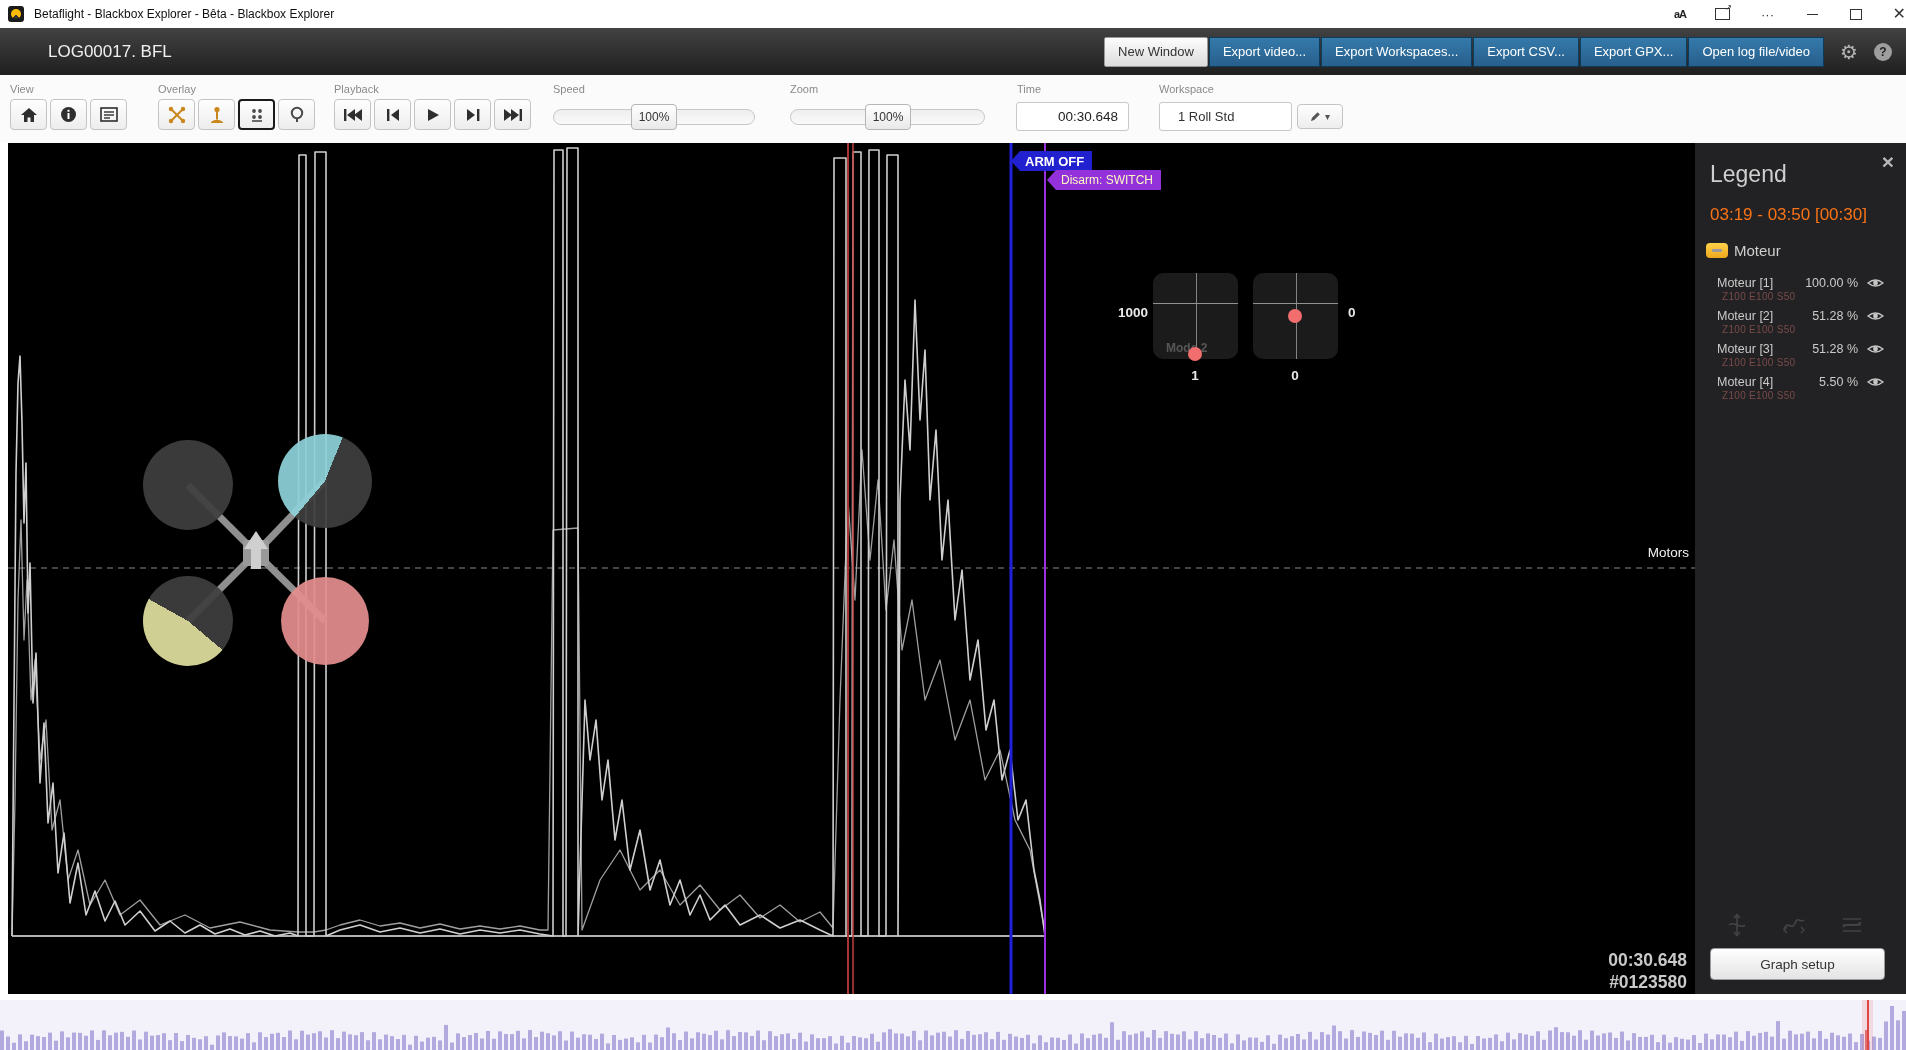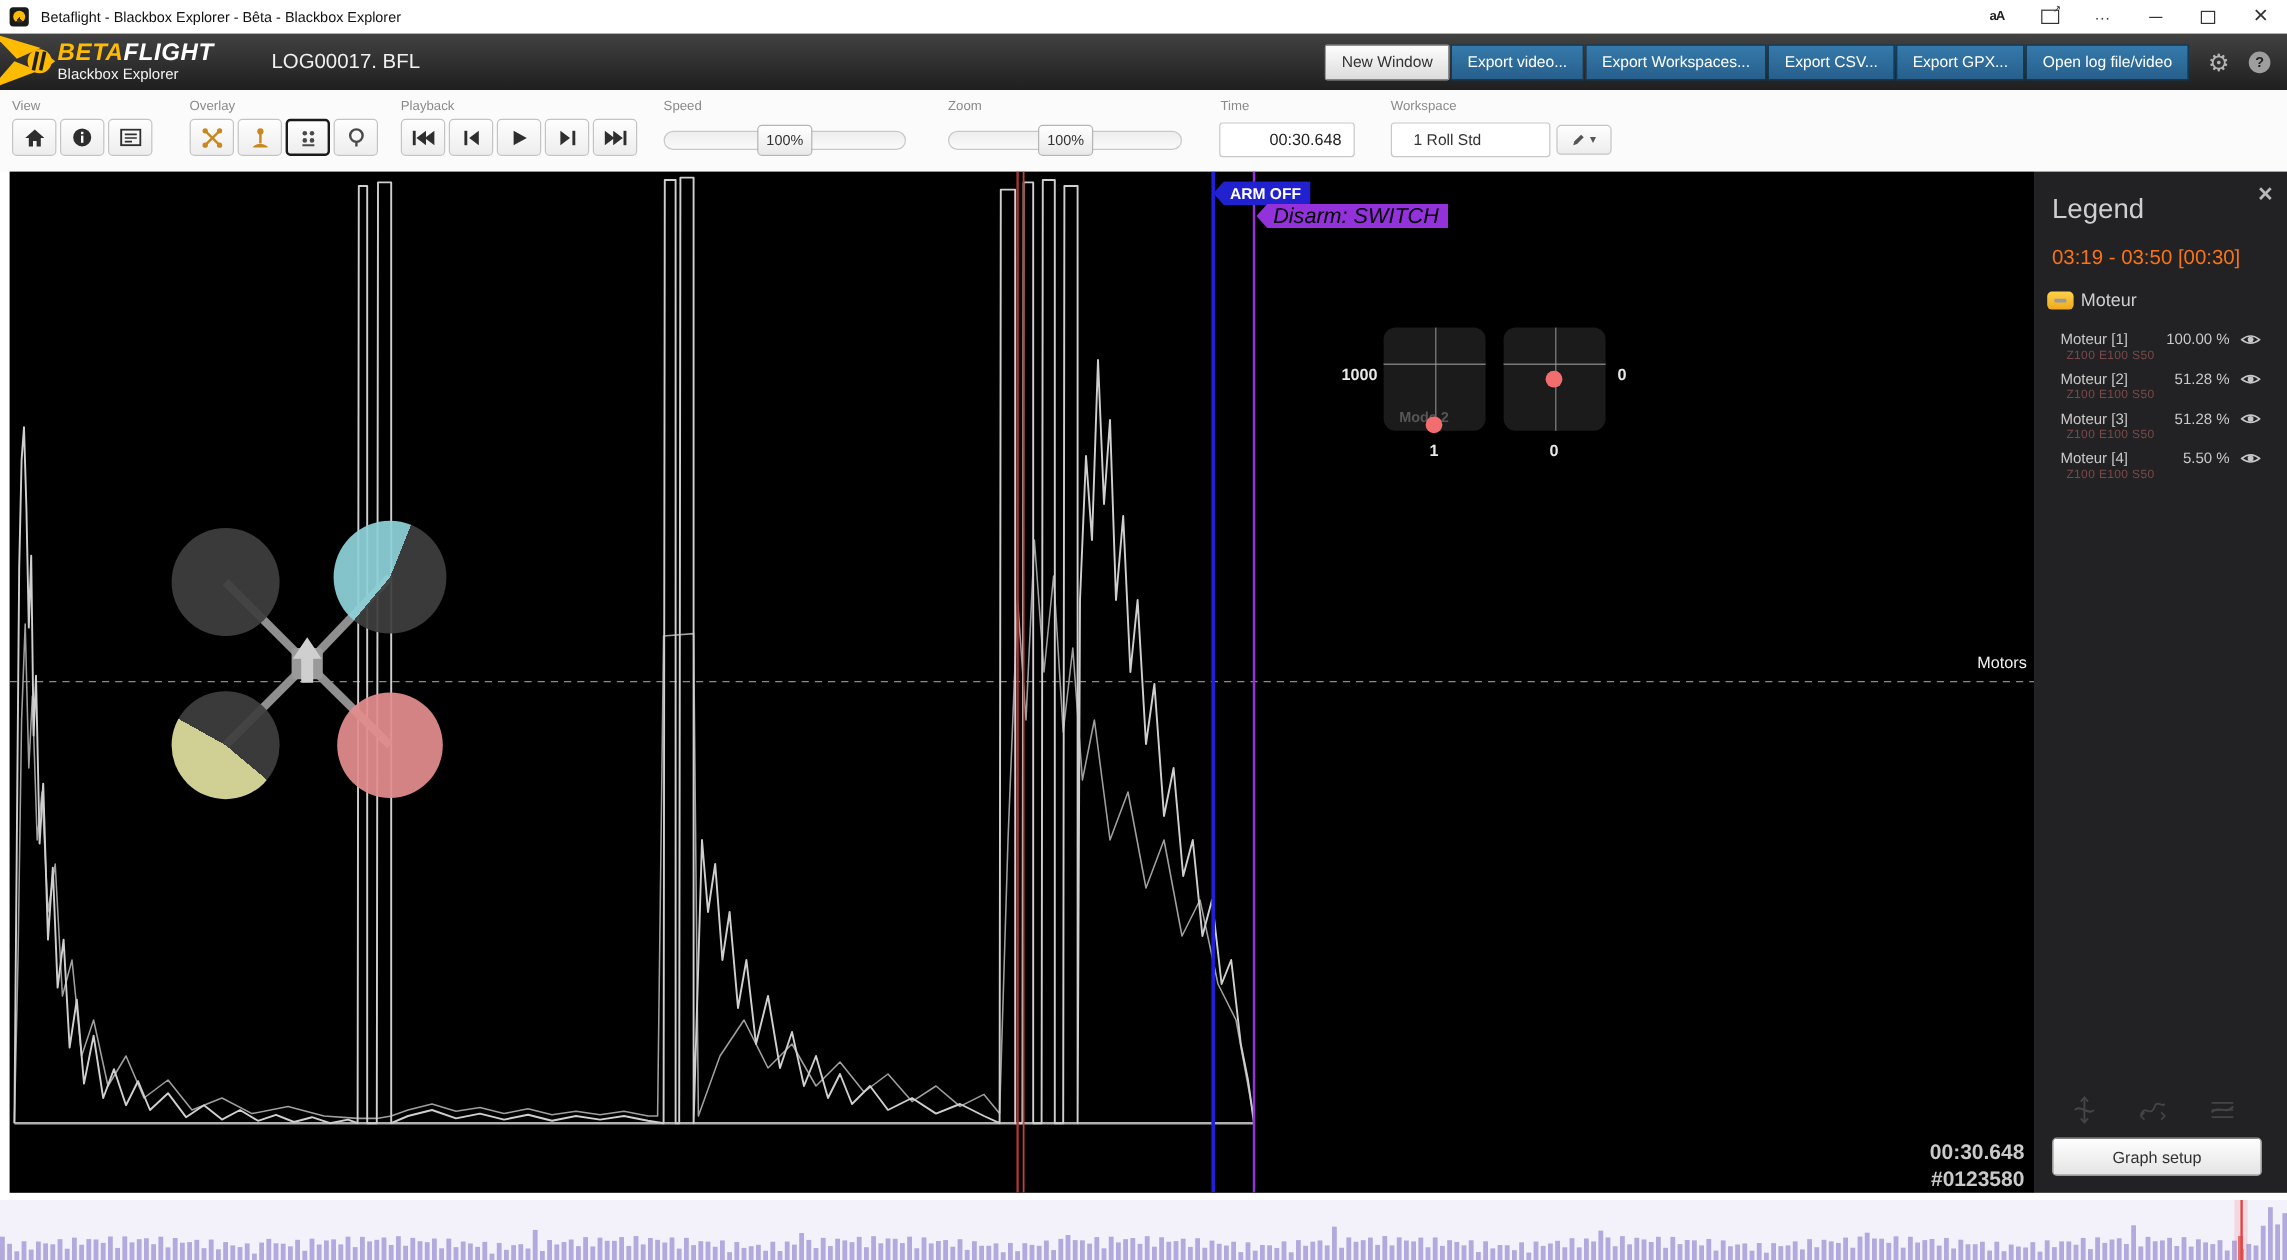--- a/index.html
+++ b/index.html
@@ -4,21 +4,21 @@
 <style>
   html,body{margin:0;padding:0;background:#fff;font-family:"Liberation Sans",sans-serif;}
   #app{position:relative;width:1906px;height:1050px;overflow:hidden;background:#fff;}
 
   
   .titlebar{position:absolute;left:0;top:0;width:1906px;height:28px;background:#fff;display:flex;align-items:center;}
   .title-appicon{width:16px;height:16px;margin:0 10px 0 8px;border-radius:3px;background:#1a1a1a;position:relative;flex:none;}
   .title-appicon::after{content:"";position:absolute;left:3px;top:3px;width:10px;height:10px;border-radius:50%;background:conic-gradient(#ffbb00 0 40%,#333 40% 60%,#ffbb00 60% 100%);}
   .title-text{font-size:12px;color:#111;}
   .title-controls{margin-left:auto;display:flex;align-items:center;height:100%;}
-  .tc-btn{width:44px;height:28px;display:flex;align-items:center;justify-content:center;color:#333;font-size:13px;}
+  .tc-btn{width:44px;height:28px;display:flex;align-items:center;justify-content:flex-end;color:#333;font-size:13px;}
   .tc-glyph-min{width:11px;height:1px;background:#333;}
   .tc-glyph-max{width:10px;height:9px;border:1px solid #333;}
   .tc-close{font-size:16px;line-height:1;}
   .tc-app{width:13px;height:10px;border:1px solid #333;position:relative;}
   .tc-app::after{content:"↗";position:absolute;right:-3px;top:-6px;font-size:8px;color:#333;}
   .tc-lang{font-size:11px;font-weight:700;color:#222;letter-spacing:-1px;}
 
   
   .header{position:absolute;left:0;top:28px;width:1906px;height:47px;background:linear-gradient(180deg,#424242,#1f1f1f);display:flex;align-items:center;}
   .brand{display:flex;align-items:center;height:100%;}
@@ -46,21 +46,21 @@
   .time-input{position:absolute;left:1016px;top:27px;width:113px;height:29px;border:1px solid #c8c8c8;border-radius:3px;font-size:13.5px;color:#222;text-align:right;padding:0 10px;box-sizing:border-box;font-family:"Liberation Sans",sans-serif;background:#fff;}
   .ws-select{position:absolute;left:1159px;top:27px;width:133px;height:29px;border:1px solid #c8c8c8;border-radius:3px;background:#fff;font-size:13px;color:#333;display:flex;align-items:center;padding-left:18px;box-sizing:border-box;cursor:pointer;}
   .ws-edit{position:absolute;left:1297px;top:29px;width:46px;height:25px;border:1px solid #c4c4c4;border-radius:4px;background:linear-gradient(180deg,#fefefe,#ededed);display:flex;align-items:center;justify-content:center;gap:4px;cursor:pointer;box-sizing:border-box;color:#555;}
   .ws-caret{font-size:10px;color:#555;font-family:"DejaVu Sans",sans-serif;}
 
   
   .graph{position:absolute;left:8px;top:143px;width:1687px;height:851px;background:#000;overflow:hidden;}
   .graph svg.traces{position:absolute;left:0;top:0;}
   .flag{position:absolute;height:20px;display:flex;align-items:center;color:#fff;font-size:13px;font-weight:700;padding:0 8px 0 14px;clip-path:polygon(9px 0,100% 0,100% 100%,9px 100%,0 50%);}
   .flag.arm{left:1003px;top:8px;background:#2121cf;}
-  .flag.disarm{left:1039px;top:27px;background:#9331da;color:#000000;font-weight:400;font-size:18px;font-style:italic;}
+  .flag.disarm{left:1039px;top:27px;background:#9331da;color:#fef9c3;font-weight:400;font-size:12px;}
   .motors-label{position:absolute;right:6px;top:402px;color:#f0f0f0;font-size:13.5px;}
   .graph-clock{position:absolute;right:8px;top:806px;text-align:right;color:#c9c9c9;font-size:17.5px;font-weight:600;line-height:22px;}
 
   
   .quad{position:absolute;left:120px;top:280px;width:260px;height:260px;}
   .quad .c{position:absolute;border-radius:50%;opacity:.93;}
   .quad .c.tl{left:15px;top:17px;width:90px;height:90px;background:#3e3e3e;}
   .quad .c.tr{left:150px;top:11px;width:94px;height:94px;background:conic-gradient(from 220deg,#8ed1d9 0 45%,#3e3e3e 45%);}
   .quad .c.bl{left:15px;top:153px;width:90px;height:90px;background:conic-gradient(from 130deg,#dfdf9f 0 47%,#3e3e3e 47%);}
   .quad .c.br{left:153px;top:154px;width:88px;height:88px;background:#e38d8d;}
@@ -115,34 +115,20 @@
           <span class="tc-glyph-min"></span>
         </div>
       <div class="tc-btn">
           <span class="tc-glyph-max"></span>
         </div>
       <div class="tc-btn tc-close">✕</div>
     </div>
   </div>
 
   <div class="header">
-    <div class="brand">
-      <svg class="hornet" viewBox="0 0 46 47">
-        <path d="M-6,0 L34,12 L14,21 Z" fill="#ffbb00"></path>
-        <path d="M-8,46 L32,31 L12,23 Z" fill="#ffbb00"></path>
-        <circle cx="33" cy="23" r="10" fill="#ffbb00"></circle>
-        <rect x="28" y="15" width="3" height="16" fill="#1f1f1f" transform="rotate(12 30 23)"></rect>
-        <rect x="34" y="15" width="3" height="16" fill="#1f1f1f" transform="rotate(12 36 23)"></rect>
-        <path d="M42,20 L46,23 L42,26 Z" fill="#ffbb00"></path>
-      </svg>
-      <div class="brand-text">
-        <div class="brand-line"><span class="brand-beta">BETA</span><span class="brand-flight">FLIGHT</span></div>
-        <div class="brand-sub">Blackbox Explorer</div>
-      </div>
-    </div>
     <div class="log-title">LOG00017. BFL</div>
     <div class="header-buttons">
       <div class="hbtn light">New Window</div>
       <div class="hbtn blue">Export video...</div>
       <div class="hbtn blue">Export Workspaces...</div>
       <div class="hbtn blue">Export CSV...</div>
       <div class="hbtn blue">Export GPX...</div>
       <div class="hbtn blue">Open log file/video</div>
       <div class="gear-btn">⚙</div>
       <div class="help-btn">?</div>

